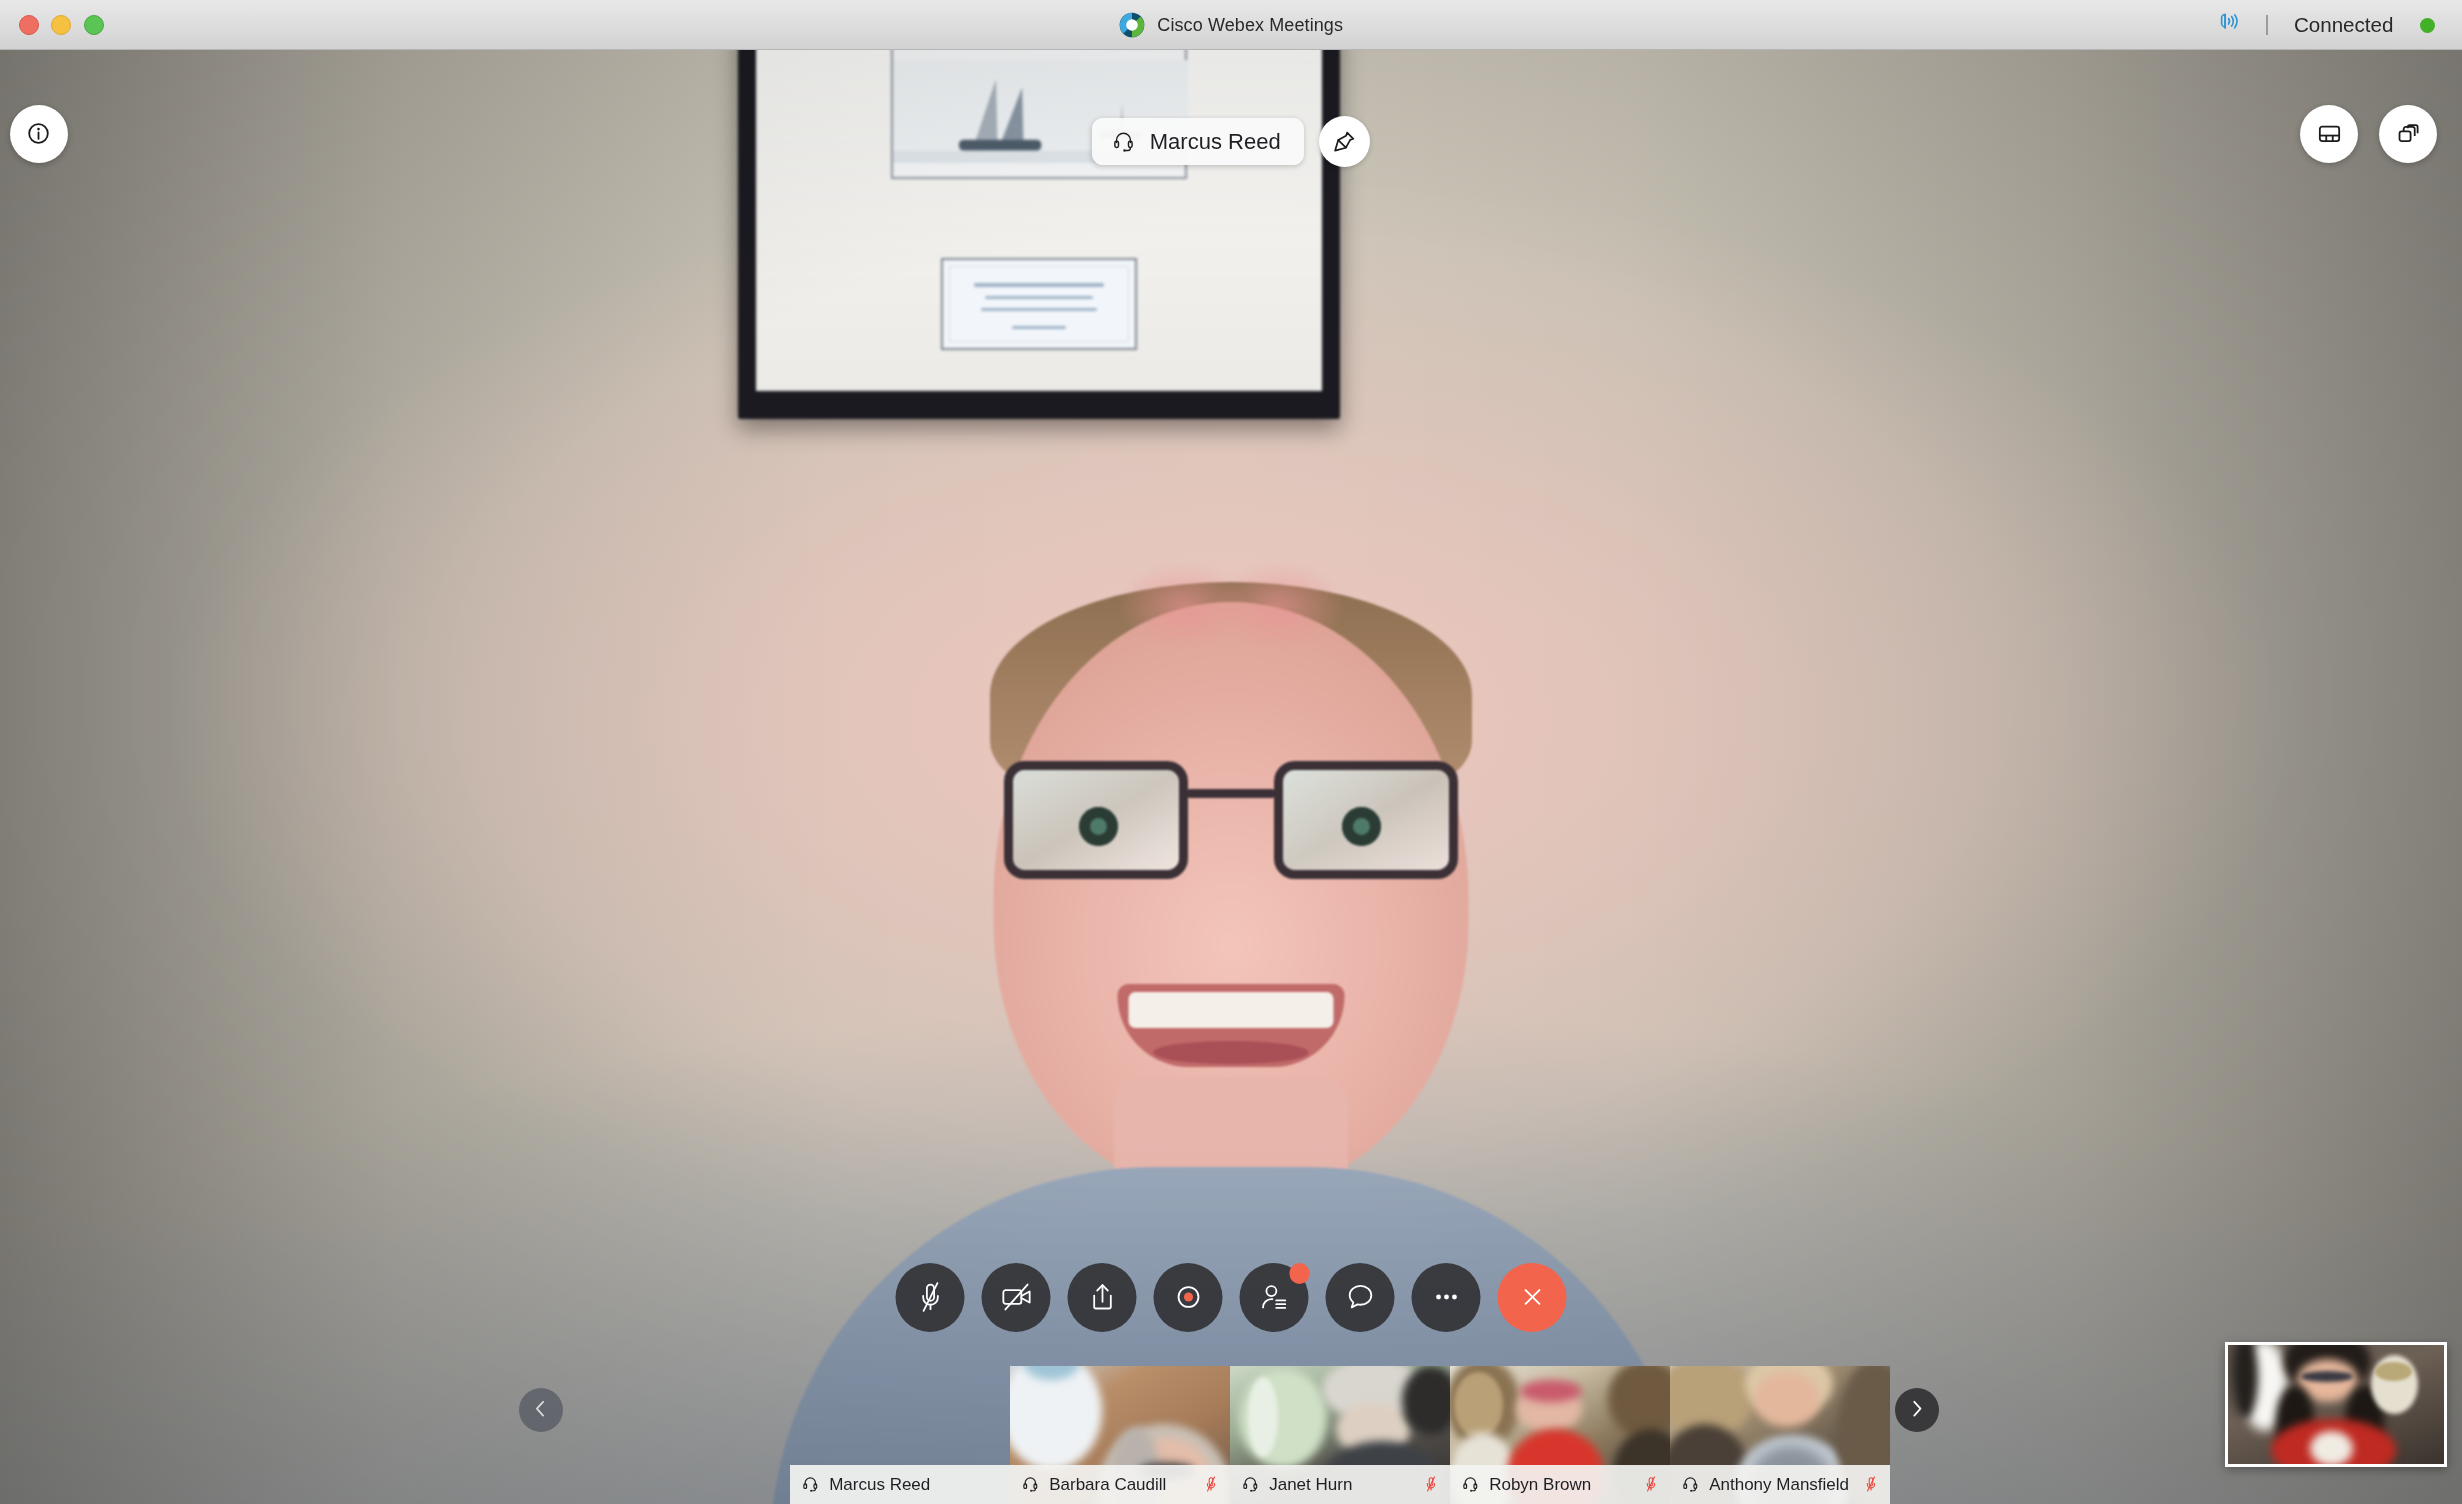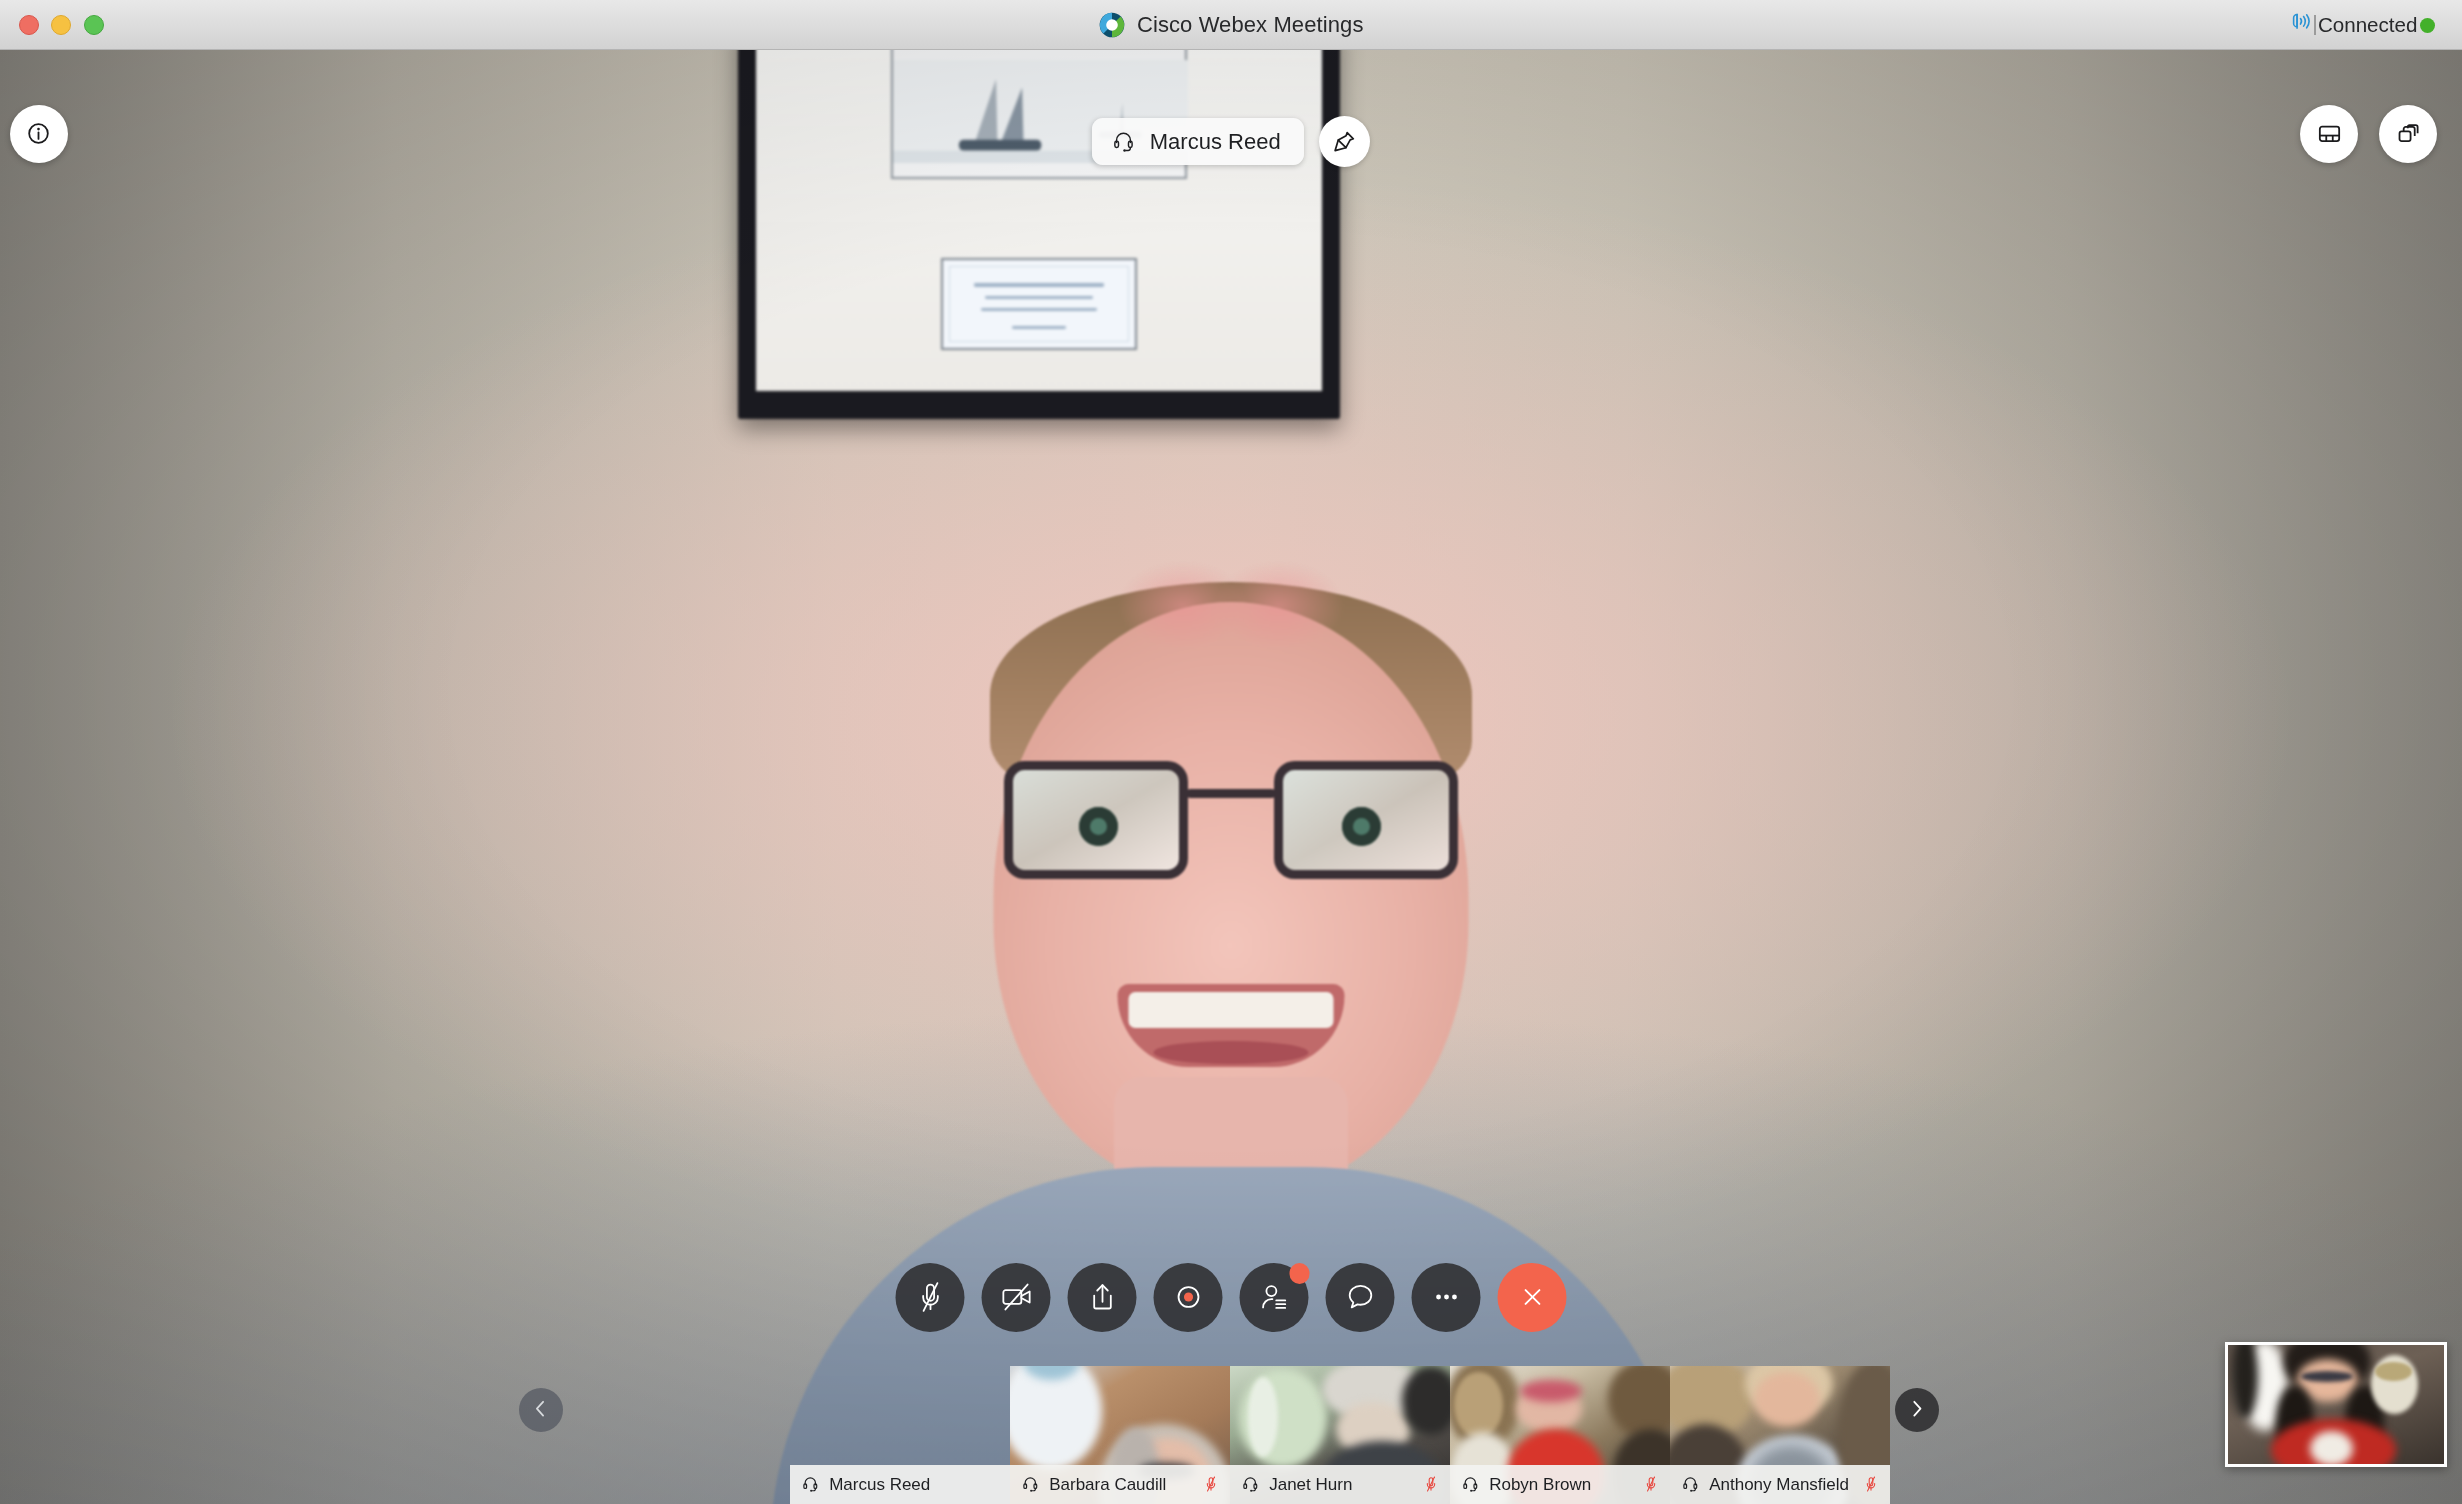--- a/index.html
+++ b/index.html
@@ -21,25 +21,25 @@
   .tl.red    { background:#ef6e62; border:0.7px solid #d9564c; }
   .tl.yellow { background:#f6c141; border:0.7px solid #dfa82e; }
   .tl.green  { background:#5ac454; border:0.7px solid #45a840; }
 
   .title-center {
     position:absolute; left:0; right:0; top:0; height:50px;
     display:flex; align-items:center; justify-content:center; gap:12.4px;
     pointer-events:none;
   }
   .webex-logo { width:26px; height:26px; position:relative; flex:0 0 auto; }
-  .title-text { font-size:22px; color:#28292b; letter-spacing:0.1px; }
+  .title-text { font-size:18px; color:#28292b; letter-spacing:0.1px; }
 
   .title-right {
     position:absolute; right:27.5px; top:0; height:50px;
-    display:flex; align-items:center; gap:2px;
+    display:flex; align-items:center; gap:26px;
   }
   .audio-ic { width:27.5px; height:27.5px; }
   .divider { width:2.1px; height:20.6px; background:#9b9b9b; }
   .conn-text { font-size:20.6px; color:#28292b; }
   .conn-dot { width:15px; height:15px; border-radius:50%; background:#43b02a; }
 
   
   .stage {
     position:absolute; top:50px; left:0; width:2462px; height:1454px;
     overflow:hidden; background:#8a8a88;

